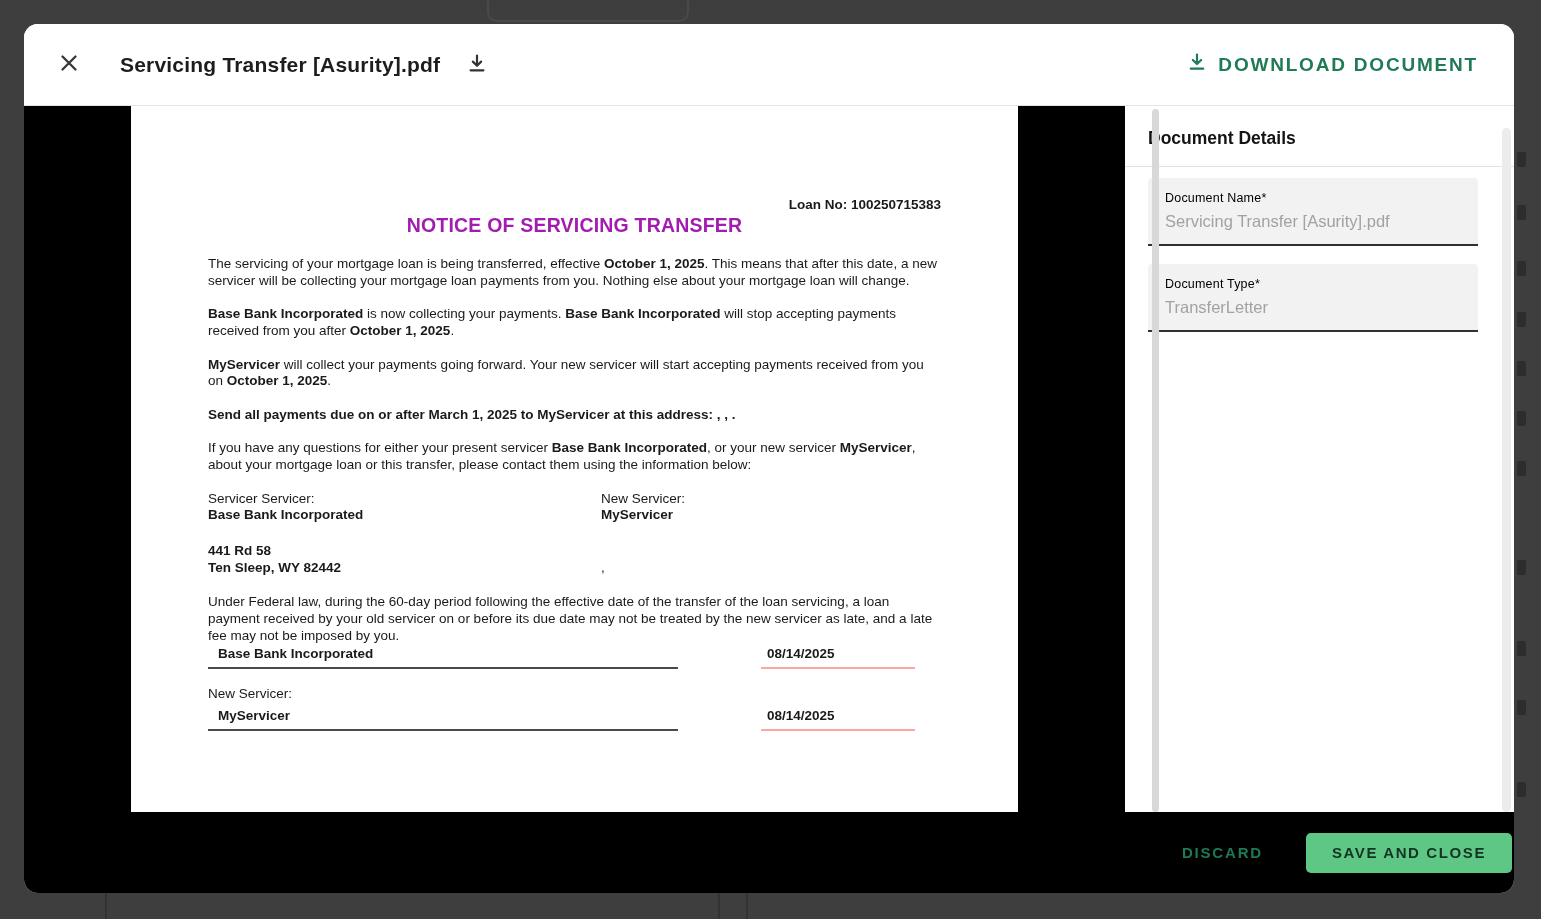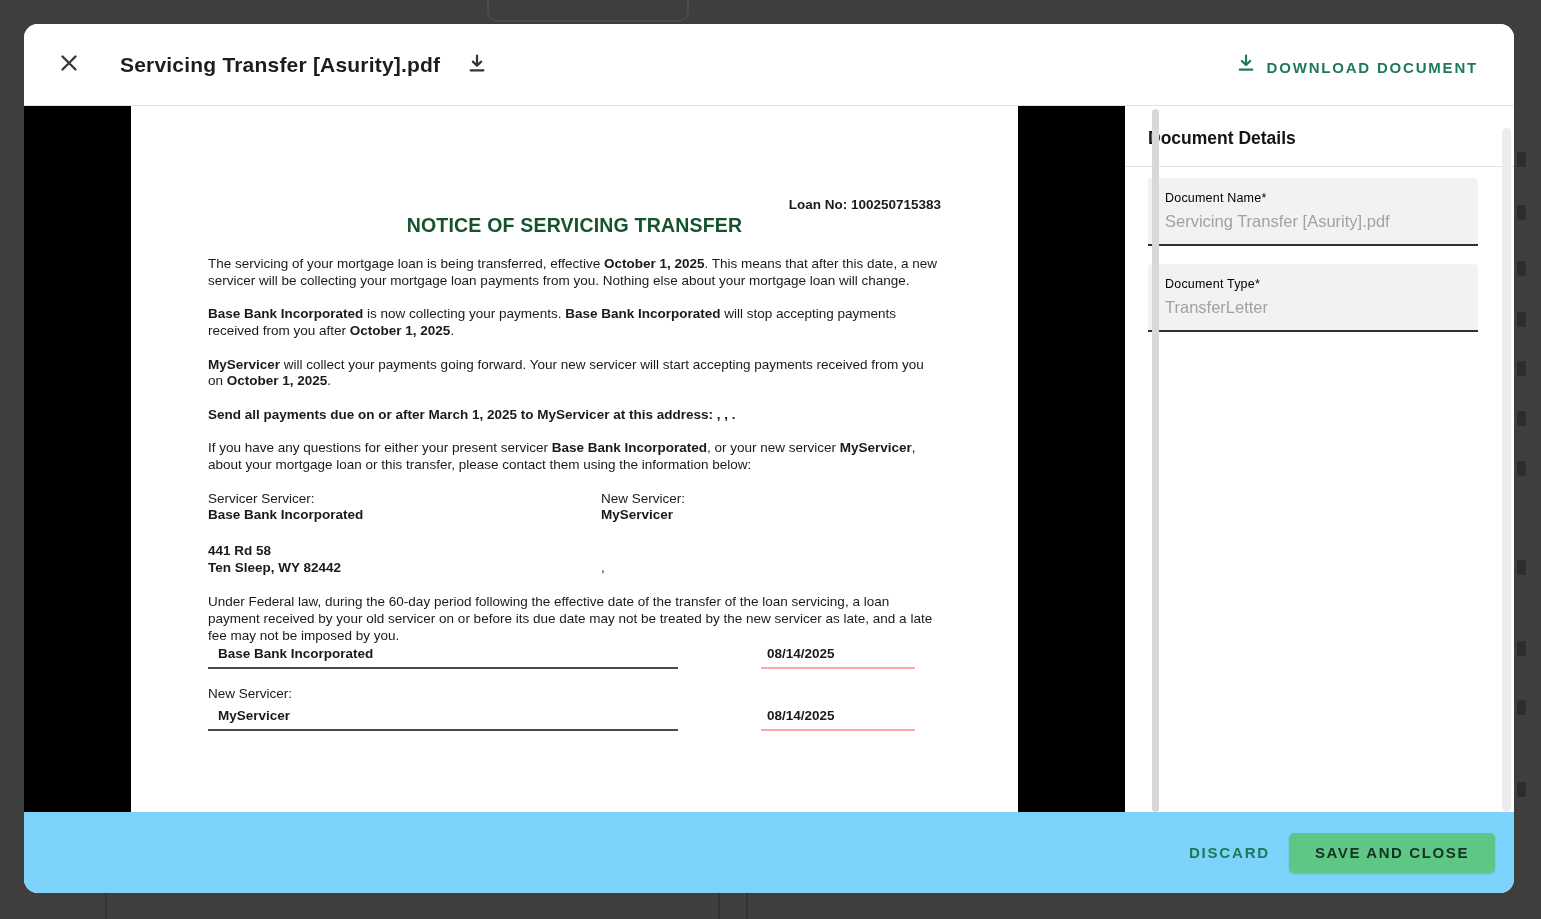--- a/index.html
+++ b/index.html
@@ -41,23 +41,23 @@
     padding:0;
   }
   .close-btn { width:30px; height:30px; margin-right:36px; }
   .header-title {
     font-size:21px; font-weight:bold; color:#1D1D1D; letter-spacing:0.2px;
   }
   .header-dl-icon { margin-left:24px; width:26px; height:26px; }
   .header-spacer { flex:1; }
   .download-doc-btn {
     background:none; border:none; cursor:pointer;
-    display:flex; align-items:flex-end; gap:11px;
+    display:flex; align-items:center; gap:11px;
     color:#1E7B55; font-family:"Liberation Sans",sans-serif;
-    font-size:15px; font-weight:bold; letter-spacing:1.8px;
+    font-size:19px; font-weight:bold; letter-spacing:1.8px;
   }
 
   
   .modal-body { flex:1; display:flex; position:relative; min-height:0; background:#fff; }
 
   .viewer {
     width:1101px; flex:0 0 1101px;
     background:#000000;
     display:flex; justify-content:center;
     overflow:hidden;
@@ -66,21 +66,21 @@
     width:887px; height:100%; background:#FFFFFF;
     color:#1A1A1A;
   }
   .page-inner {
     padding:91px 77px 0 77px;
     font-size:13.5px; line-height:16.6px;
   }
   .loan-no { text-align:right; font-weight:bold; margin-bottom:3px; }
   .doc-title {
     text-align:center; font-size:19.5px; font-weight:bold; letter-spacing:0.2px;
-    margin-bottom:23px; color:#14532d;
+    margin-bottom:23px; color:#a21caf;
   }
   .page p { margin:0 0 17px 0; }
   .cols { display:flex; margin-bottom:17px; }
   .col-left { width:393px; }
   .bold { font-weight:bold; }
   .addr-cols { margin-top:18px; margin-bottom:18px;align-items:flex-end; }
   .addr-comma { padding-top:18px; }
   .law-par { margin-bottom:0 !important; }
 
   .sig-label { margin-top:35px; margin-bottom:4px; }
@@ -121,21 +121,21 @@
     cursor:text;
   }
   .field + .field { margin-top:18px; }
   .field-label { font-size:12.5px; color:#000000; letter-spacing:0.2px; }
   .field-value { font-size:16.5px; color:#A2A2A2; margin-top:7px; }
 
   
   .modal-footer {
     flex:0 0 81px;
     display:flex; align-items:center; justify-content:flex-end;
-    gap:17px; padding-right:19px; background:#7dd3fc;
+    gap:41px; padding-right:2px; background:#000000;
   }
   .discard-btn {
     background:none; border:none; cursor:pointer;
     color:#1C7A55; font-family:"Liberation Sans",sans-serif;
     font-size:15px; font-weight:bold; letter-spacing:1.8px;
     padding:10px 2px;
   }
   .save-btn {
     background:#5EC786; border:none; cursor:pointer;
     color:#143321; font-family:"Liberation Sans",sans-serif;

